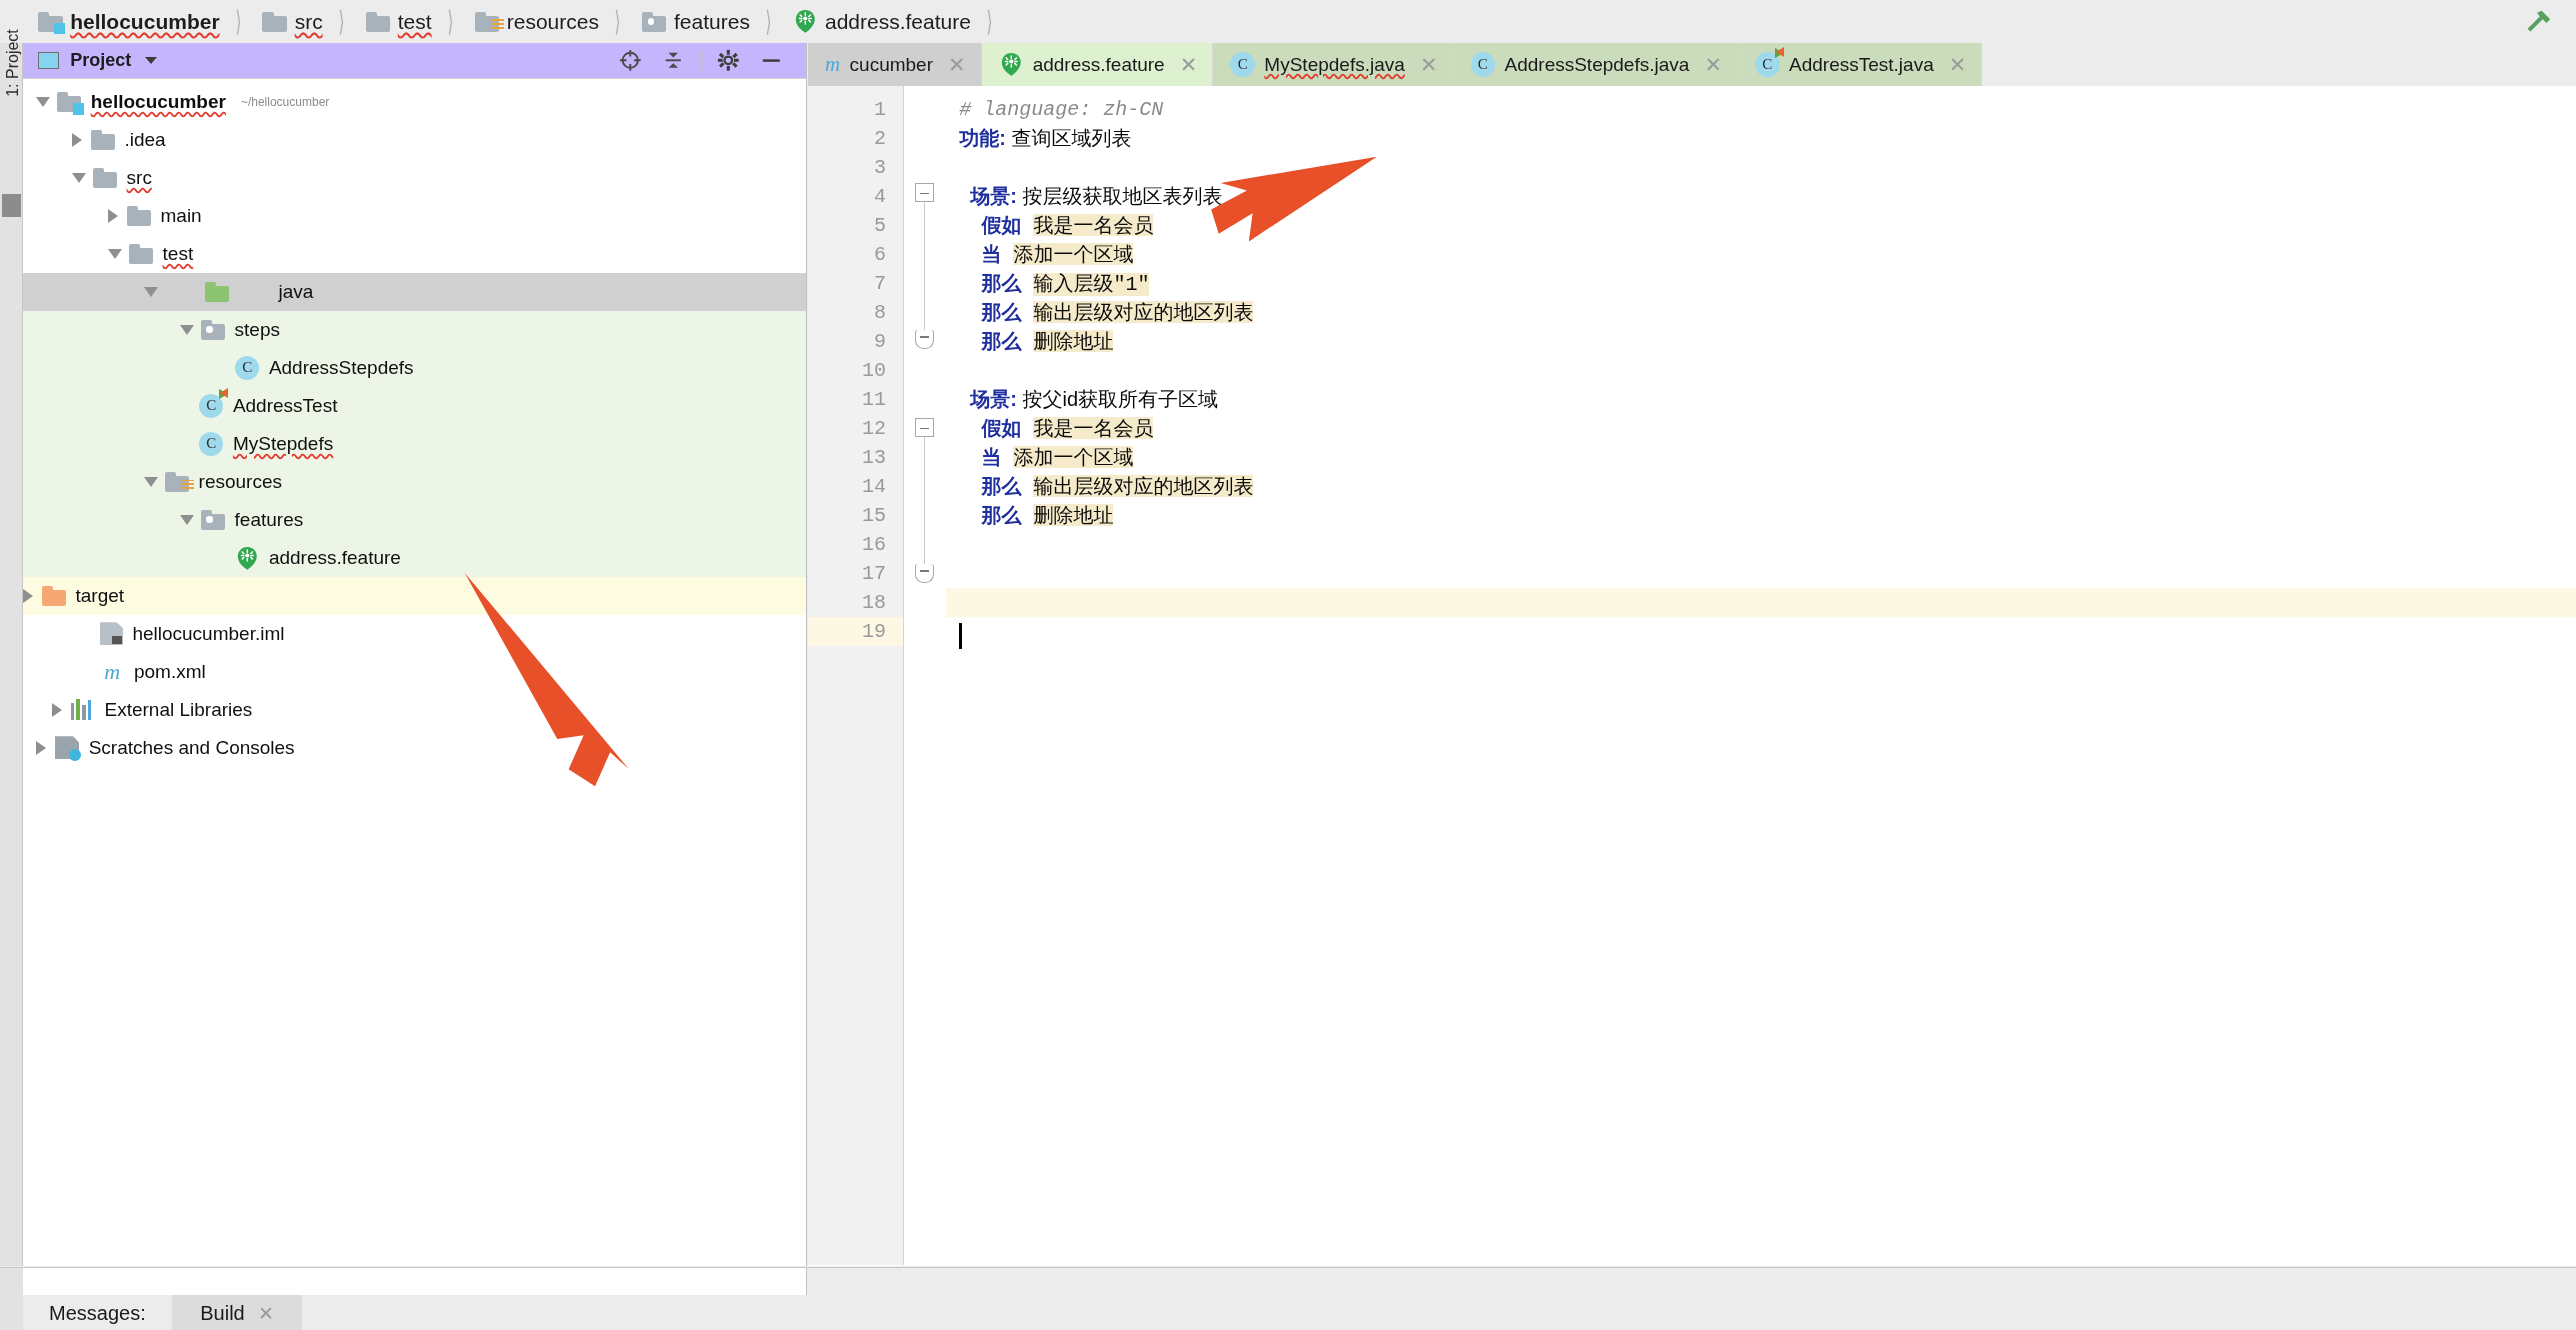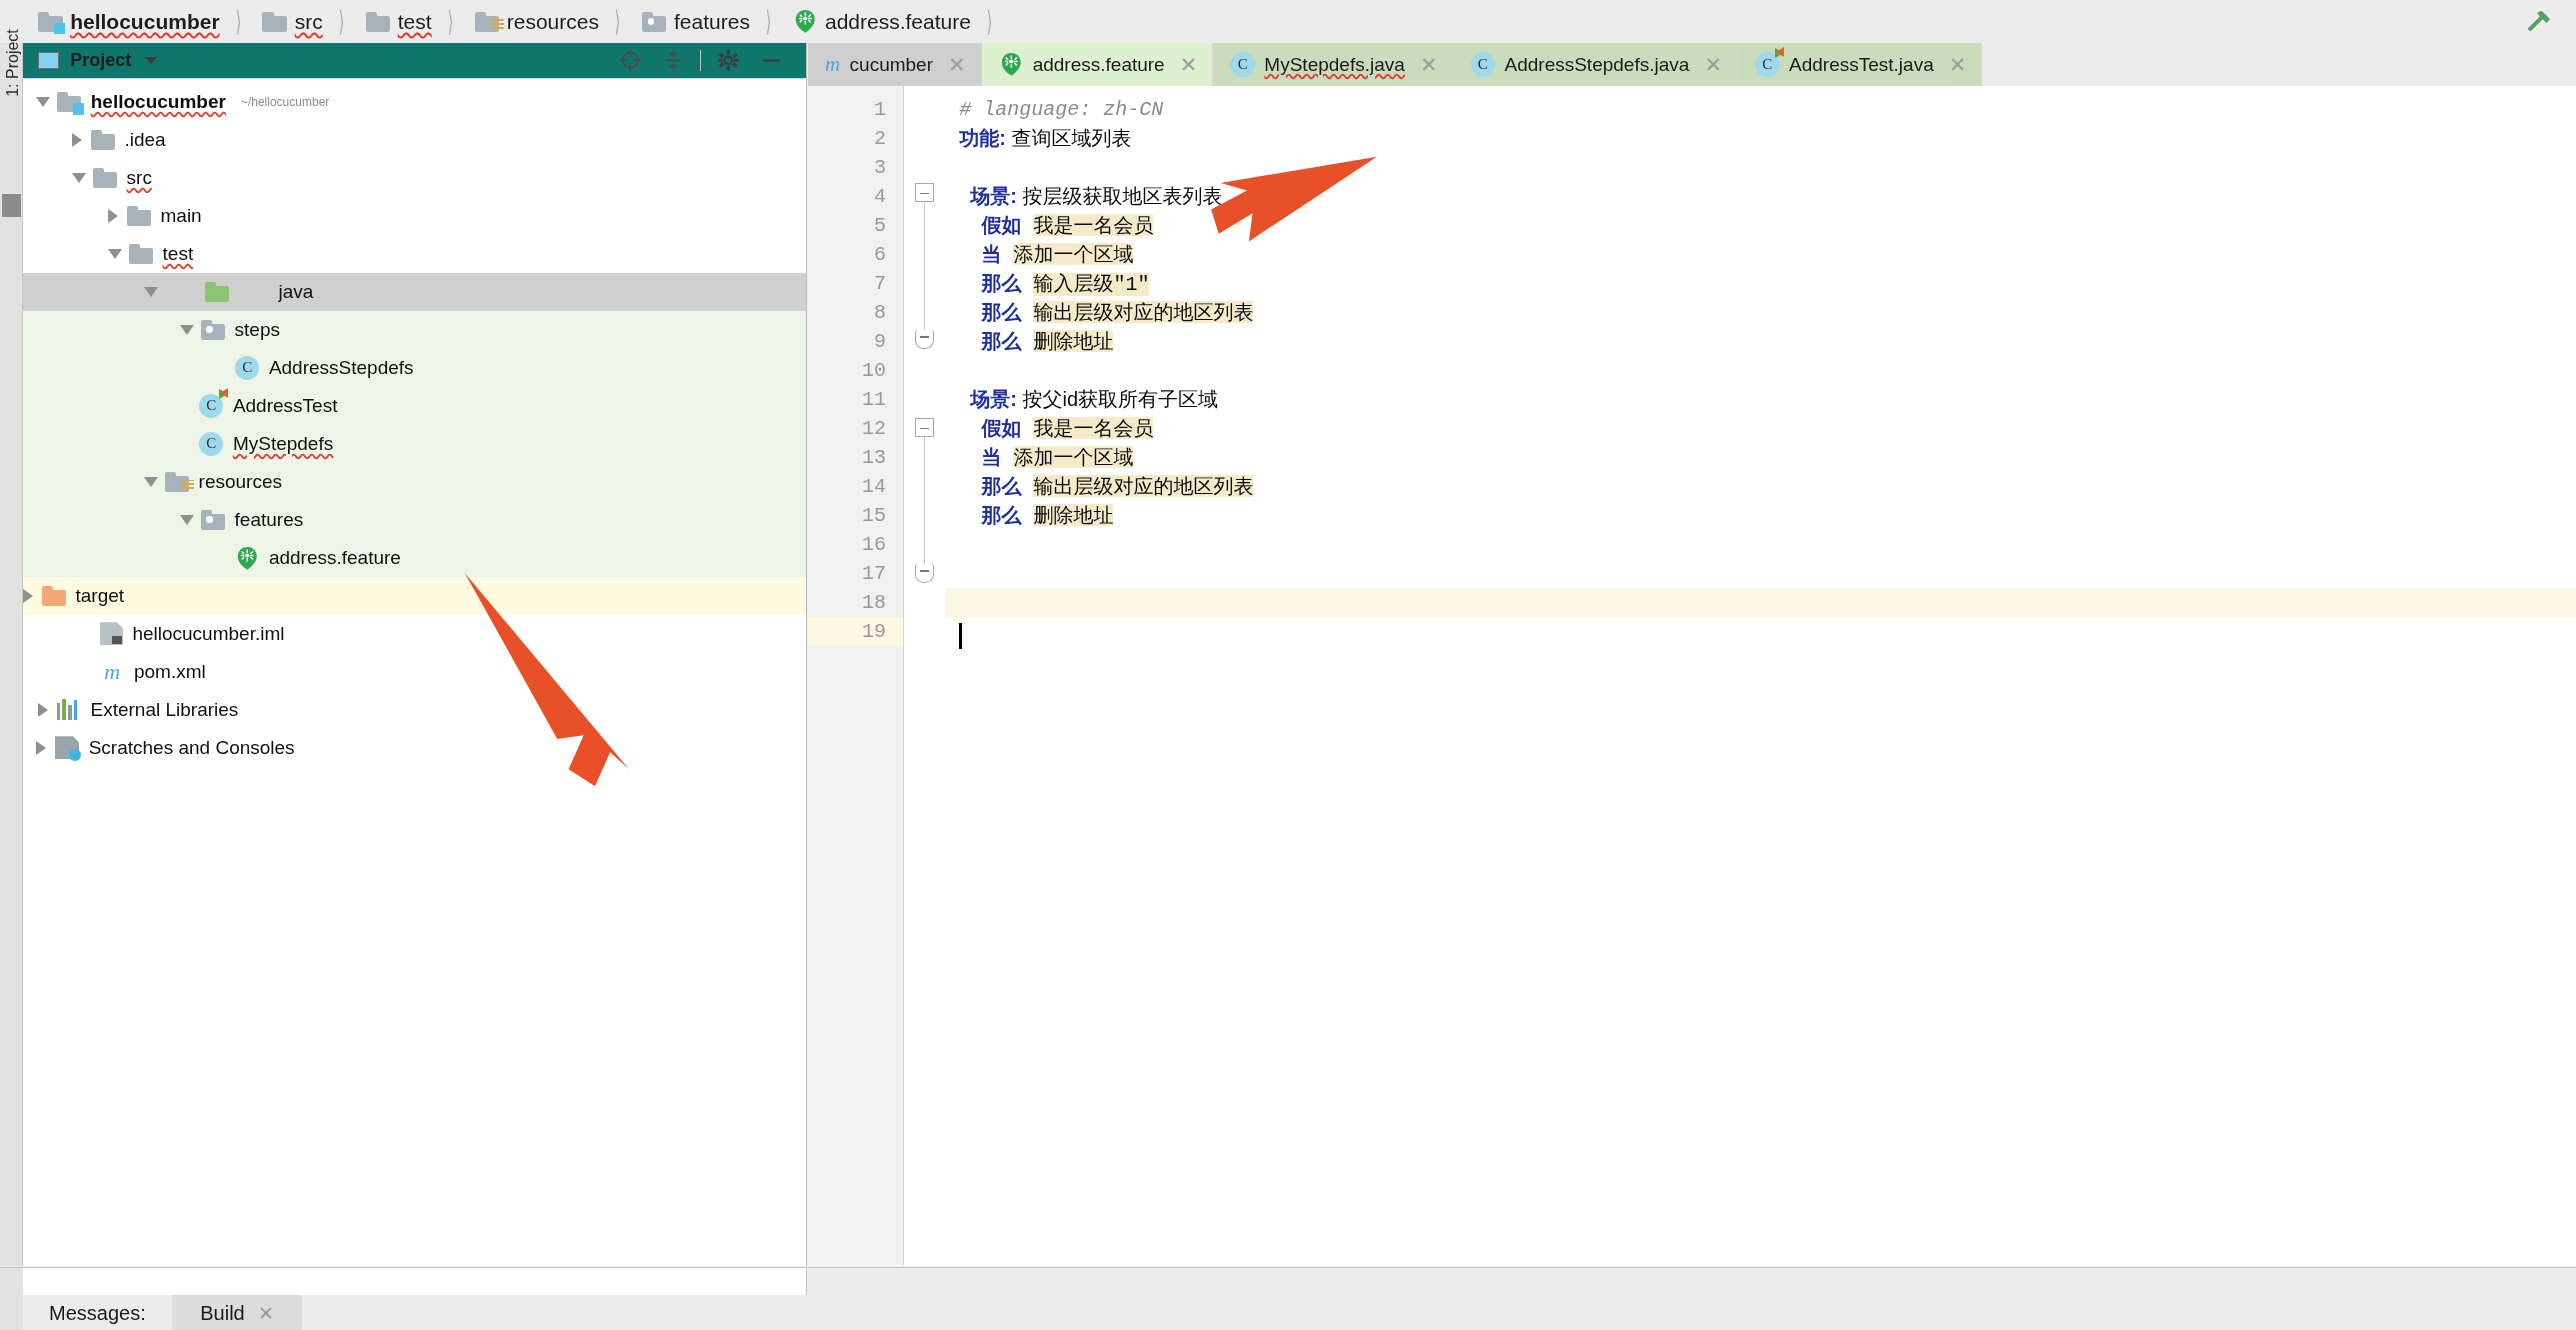--- a/index.html
+++ b/index.html
@@ -23,21 +23,21 @@
   
   .toolstrip { position:absolute; left:0; top:43px; width:23px; height:1223px; background:#e2e2e2;
      border-right:0.9px solid #c7c7c7;}
   .toolstrip .vlabel { position:absolute; top:11.3px; left:-34px; width:94px; transform:rotate(-90deg);
      transform-origin: 50% 50%; font-size:16px; color:#2b2b2b; white-space:nowrap; text-align:center;}
   .toolstrip .vbtn { position:absolute; top:151px; left:1.9px; width:19px; height:23px; background:#8c8c8c;}
 
   
   .project-panel { position:absolute; left:23px; top:43px; width:784px; height:1223px;
      background:#fff; border-right:0.9px solid #c0c0c0; }
-  .project-header { height:36px; background:#0f766e; display:flex; align-items:center;
+  .project-header { height:36px; background:#c4b5fd; display:flex; align-items:center;
      border-bottom:0.9px solid #d3d3d3; padding-left:15px;text-align:center; }
   .proj-icon { width:21px; height:17px; border:1.9px solid #6e6e6e; background:#86d3ef; }
   .project-header .ptitle { font-size:18px; color:#1d1d1d; margin-left:11.3px; font-weight:bold;}
   .caret-down { width:0;height:0;border-left:6.6px solid transparent;border-right:6.6px solid transparent;
      border-top:7.6px solid #3c3c3c; margin-left:13.2px;}
   .hdr-actions { margin-left:auto; display:flex; align-items:center; gap:0; padding-right:13.2px;}
   .hdr-actions .ic { width:43px; height:36px; display:flex; align-items:center; justify-content:center;}
   .vdiv { width:0.9px; height:21px; background:#c2c2c2; margin:0 5.7px;}
 
   .tree { position:relative; padding-top:3.8px; font-size:19px; color:#101010; }
@@ -413,21 +413,21 @@
             <b></b>
           </span>
         <span class="txt">hellocucumber.iml</span>
       </div>
 
       <div class="row" style="padding-left:77px">
         <span class="mvn">m</span>
         <span class="txt">pom.xml</span>
       </div>
 
-      <div class="row" style="padding-left:15px">
+      <div class="row" style="padding-left:29px">
         <span class="arrow"></span>
         <span class="libs">
           <s style="height:17px;background:#8d989f"></s>
             <s style="height:21px;background:#6fb04b"></s>
           <s style="height:15px;background:#8d989f"></s>
             <s style="height:20px;background:#4aa8d8"></s>
         </span>
         <span class="txt">External Libraries</span>
       </div>
 

